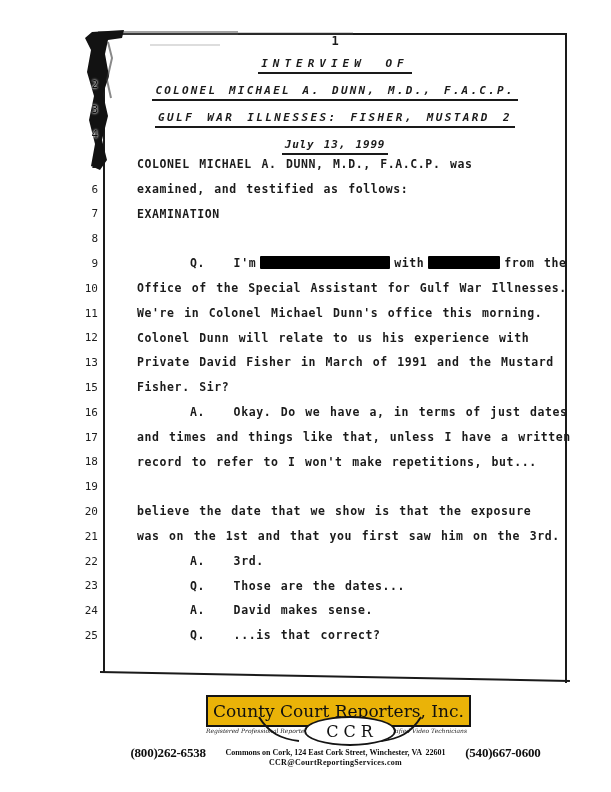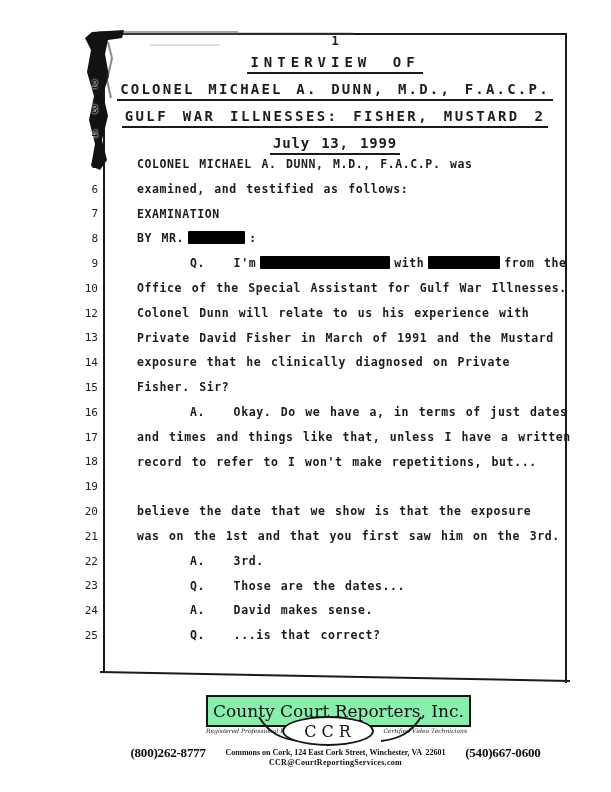--- a/index.html
+++ b/index.html
@@ -20,44 +20,44 @@
 
   .corner-blob{position:absolute;left:78px;top:28px;width:48px;height:146px;z-index:4;}
 
   .page-num{position:absolute;left:103px;top:34px;width:464px;text-align:center;
             font:700 12px "DejaVu Sans Mono",monospace;color:#1b1b1b;}
 
   
   .headers{position:absolute;left:103px;top:52px;width:464px;}
   .h-line{height:27px;text-align:center;}
   .h-line span{display:inline-block;border-bottom:2px solid #1a1a1a;padding:0 3px 2px 3px;
-               font-weight:700;font-size:14px;color:#1b1b1b;white-space:pre;}
+               font-weight:700;font-size:11px;color:#1b1b1b;white-space:pre;font-style:italic;}
   .h0 span{letter-spacing:5px;word-spacing:8px;}
   .h1 span{letter-spacing:2.2px;word-spacing:3px;}
   .h2 span{letter-spacing:2.4px;word-spacing:4px;}
   .h3 span{letter-spacing:0.8px;word-spacing:2px;}
 
   
   .t-body{position:absolute;left:62px;top:152px;width:505px;z-index:2;}
   .t-line{display:flex;height:24.8px;line-height:24.8px;align-items:center;}
   .t-num{flex:none;width:36px;text-align:right;font:400 11px "DejaVu Sans Mono",monospace;color:#1d1d1d;}
   .t-text{margin-left:39px;font-weight:700;font-size:11.5px;letter-spacing:0.6px;word-spacing:2px;
           color:#1b1b1b;white-space:pre;}
   .redaction{display:inline-block;height:13px;background:#000;vertical-align:-2px;margin:0 4px;border-radius:1px;}
 
   .art-num{position:absolute;left:62px;width:36px;height:24.8px;line-height:24.8px;text-align:right;
            font:400 11px "DejaVu Sans Mono",monospace;color:#0f0f0f;z-index:5;
            text-shadow:0 0 2px #fff,0 0 3px #fff;}
 
   
   .logo-frame{position:absolute;left:206px;top:695px;width:261px;height:28px;border:2px solid #141414;
-              background:#86efac;display:flex;align-items:center;justify-content:center;z-index:2;}
+              background:#eab308;display:flex;align-items:center;justify-content:center;z-index:2;}
   .logo-frame span{font:400 17px "DejaVu Serif",serif;color:#101010;white-space:nowrap;}
   .logo-swoosh{position:absolute;left:255px;top:715px;width:170px;height:32px;z-index:2;}
-  .logo-oval{position:absolute;left:282px;top:716px;width:88px;height:26px;border:2px solid #141414;
+  .logo-oval{position:absolute;left:304px;top:716px;width:88px;height:26px;border:2px solid #141414;
              border-radius:50%;background:#fff;z-index:3;display:flex;align-items:center;justify-content:center;}
   .logo-oval span{font:400 16px "DejaVu Serif",serif;letter-spacing:5px;color:#101010;padding-left:4px;}
   .tagline{position:absolute;top:727px;font:italic 400 6px "DejaVu Serif",serif;color:#222;z-index:1;}
   .tagline-left{left:206px;width:132px;text-align:left;}
   .tagline-right{left:340px;width:127px;text-align:right;}
 
   .contact-row{position:absolute;left:45px;top:742px;width:581px;text-align:center;white-space:nowrap;
                color:#0e0e0e;}
   .contact-row .phone{font:700 13px "Liberation Serif",serif;letter-spacing:-0.2px;}
   .contact-row .address{font:700 8px "Liberation Serif",serif;margin:0 10px;vertical-align:2px;white-space:pre;}
@@ -105,41 +105,40 @@
       <div class="t-line">
         <span class="t-num">6</span>
         <span class="t-text">examined, and testified as follows:</span>
       </div>
       <div class="t-line">
         <span class="t-num">7</span>
         <span class="t-text">EXAMINATION</span>
       </div>
       <div class="t-line">
         <span class="t-num">8</span>
-        <span class="t-text">BY MR.<span class="redaction" style="width: 57px; background: rgb(0, 0, 0);"></span>:</span>
       </div>
       <div class="t-line">
         <span class="t-num">9</span>
         <span class="t-text" style="padding-left: 53px;">Q.   I'm<span class="redaction" style="width: 130px; background: rgb(0, 0, 0);"></span>with<span class="redaction" style="width: 72px; background: rgb(0, 0, 0);"></span>from the</span>
       </div>
       <div class="t-line">
         <span class="t-num">10</span>
         <span class="t-text">Office of the Special Assistant for Gulf War Illnesses.</span>
       </div>
       <div class="t-line">
+        <span class="t-num">11</span>
+        <span class="t-text">We're in Colonel Michael Dunn's office this morning.</span>
+      </div>
+      <div class="t-line">
         <span class="t-num">12</span>
         <span class="t-text">Colonel Dunn will relate to us his experience with</span>
       </div>
       <div class="t-line">
         <span class="t-num">13</span>
         <span class="t-text">Private David Fisher in March of 1991 and the Mustard</span>
-      </div>
-      <div class="t-line">
-        <span class="t-num">14</span>
-        <span class="t-text">exposure that he clinically diagnosed on Private</span>
       </div>
       <div class="t-line">
         <span class="t-num">15</span>
         <span class="t-text">Fisher. Sir?</span>
       </div>
       <div class="t-line">
         <span class="t-num">16</span>
         <span class="t-text" style="padding-left: 53px;">A.   Okay. Do we have a, in terms of just dates</span>
       </div>
       <div class="t-line">
@@ -186,19 +185,19 @@
     <path d="M4,2 C14,18 26,24 44,26" stroke="#141414" stroke-width="2" fill="none"></path>
     <path d="M166,2 C156,18 144,24 126,26" stroke="#141414" stroke-width="2" fill="none"></path>
   </svg>
   <div class="logo-oval">
     <span>CCR</span>
   </div>
   <div class="tagline tagline-left">Registered Professional Reporters</div>
   <div class="tagline tagline-right">Certified Video Technicians</div>
 
   <div class="contact-row">
-    <span class="phone">(800)262-8777</span>
+    <span class="phone">(800)262-6538</span>
     <span class="address">Commons on Cork, 124 East Cork Street, Winchester, VA  22601</span>
     <span class="phone">(540)667-0600</span>
   </div>
   <div class="email-row">CCR@CourtReportingServices.com</div>
 
 </div>
 
 </body></html>

